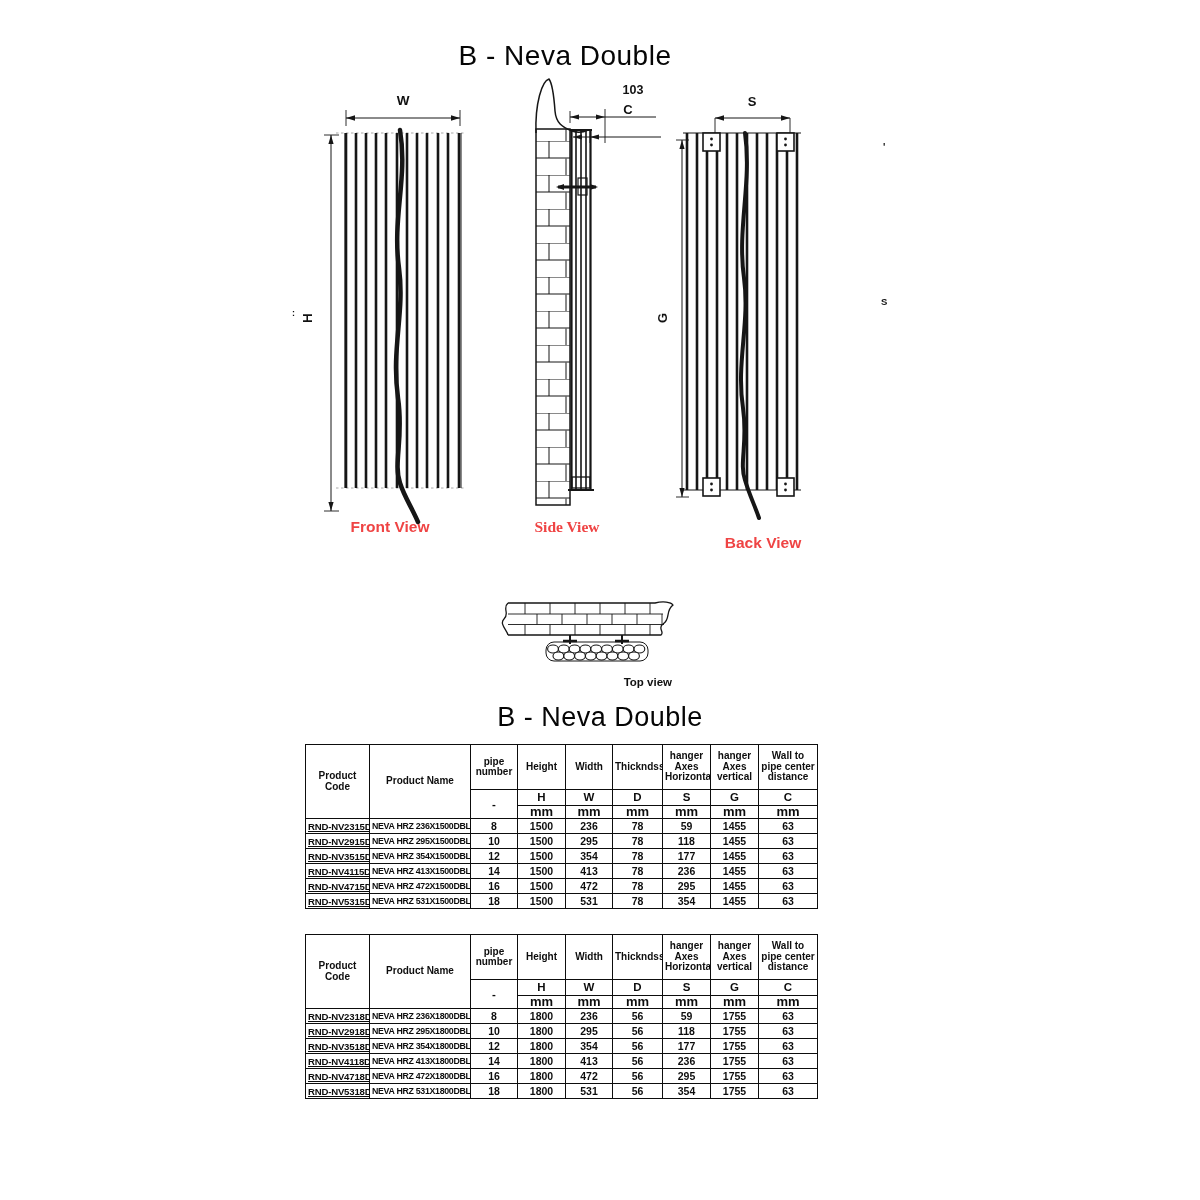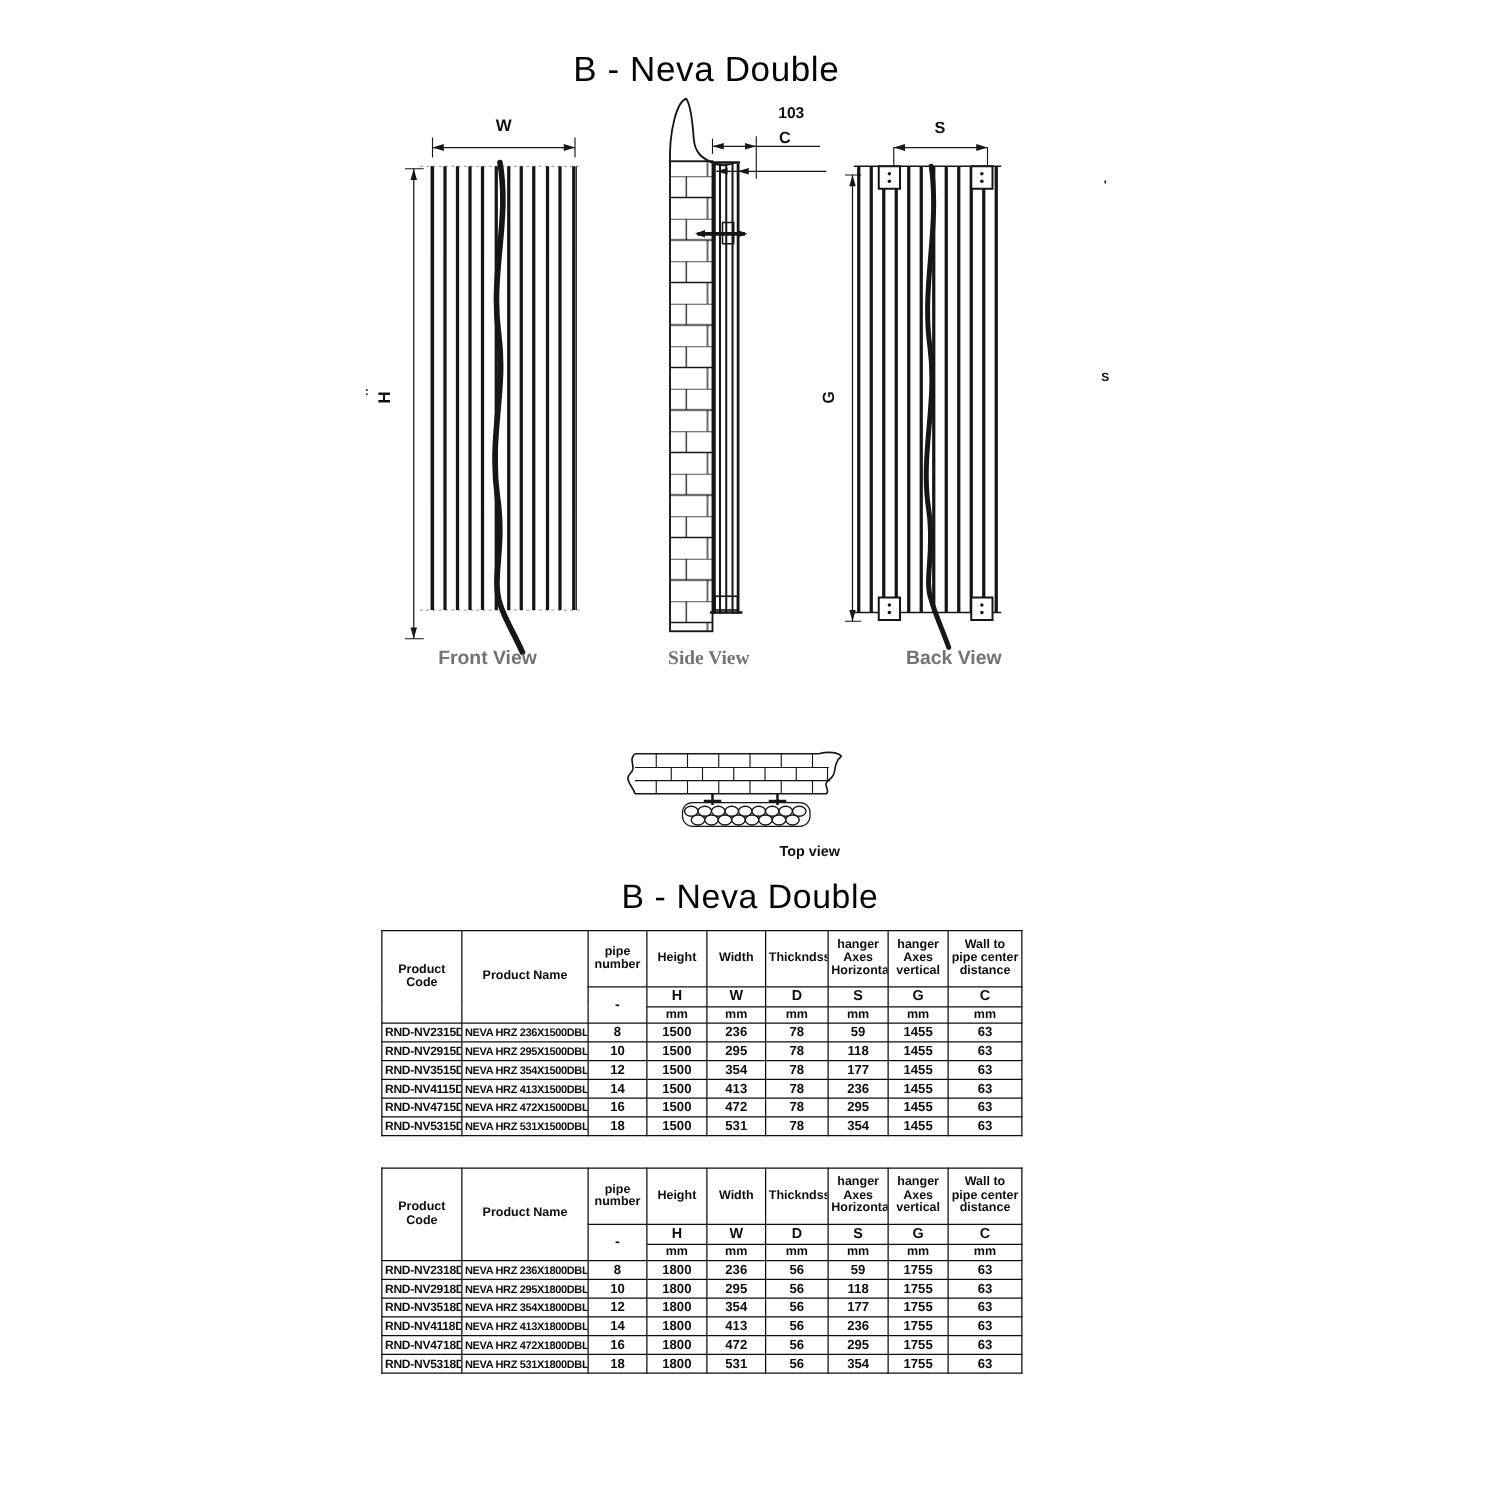--- a/index.html
+++ b/index.html
@@ -2,36 +2,36 @@
 <html><head>
 <meta charset="utf-8">
 <style>
   html,body{margin:0;padding:0;}
   body{
     width:1200px;height:1200px;background:#ffffff;position:relative;
     font-family:"Liberation Sans",sans-serif;color:#111;overflow:hidden;
   }
   .abs{position:absolute;}
   .big-title{font-weight:normal;text-align:center;font-size:28px;letter-spacing:0.5px;color:#050505;}
-  .view-label{font-weight:bold;text-align:center;font-size:15.5px;color:#737373;}
+  .view-label{font-weight:bold;text-align:center;font-size:15.5px;color:#ef4444;}
   .small-label{font-weight:bold;text-align:right;font-size:11.5px;color:#101010;}
   svg{display:block;}
   svg text{font-family:"Liberation Sans",sans-serif;font-weight:bold;fill:#111;}
   .ink{stroke:#161616;fill:none;}
   .spec-table{border-collapse:collapse;table-layout:fixed;width:512px;background:#fff;}
   .spec-table th,.spec-table td{
     border:1.5px solid #0d0d0d;padding:0 2px;font-weight:bold;color:#0d0d0d;
     overflow:hidden;white-space:nowrap;text-align:center;vertical-align:middle;
   }
   .spec-table th{font-size:10px;line-height:10.5px;white-space:normal;}
   .spec-table tr.head-row th{height:44px;}
   .spec-table tr.sub-row th{height:15px;font-size:11.5px;}
-  .spec-table tr.unit-row th{height:12px;font-size:10px;}
+  .spec-table tr.unit-row th{height:12px;font-size:13px;}
   .spec-table td{height:14px;}
-  .spec-table td.c-code{font-size:9.6px;text-align:left;letter-spacing:-0.2px;}
+  .spec-table td.c-code{font-size:9.6px;text-align:left;letter-spacing:-0.2px;text-decoration:underline;}
   .spec-table td.c-name{font-size:8.8px;text-align:left;letter-spacing:-0.3px;}
   .spec-table td.c-num{font-size:10.5px;}
 </style>
 </head>
 <body>
 
 <div class="abs big-title" style="left:265px;top:40px;width:600px;">B - Neva Double</div>
 
 <svg class="abs" style="left:288px;top:88px;" width="180" height="445" viewBox="0 0 180 445">
   <g>
@@ -137,21 +137,21 @@
     <polygon fill="#161616" points="27,52 24.4,61 29.6,61"></polygon>
     <polygon fill="#161616" points="27,409 24.4,400 29.6,400"></polygon>
     <text x="12" y="230" font-size="13" text-anchor="middle" transform="rotate(-90 12 230)">G</text>
   </g>
   <text x="228" y="63" font-size="10" fill="#333">'</text>
   <text x="226" y="217" font-size="9.5" fill="#222">S</text>
 </svg>
 
 <div class="abs view-label" style="left:320px;top:518px;width:140px;">Front View</div>
 <div class="abs view-label" style="left:497px;top:518px;width:140px;font-family:Liberation Serif, serif;">Side View</div>
-<div class="abs view-label" style="left:693px;top:518px;width:140px;">Back View</div>
+<div class="abs view-label" style="left:693px;top:534px;width:140px;">Back View</div>
 
 <svg class="abs" style="left:495px;top:592px;" width="215" height="108" viewBox="0 0 215 108">
   <g>
     <path class="ink" stroke-width="1.3" d="M13,11 H160 C168,9 176,10 178,13 C170,19 176,27 168,32 C162,36 170,40 166,43 H13 M13,11 C7,16 15,22 9,27 C4,32 12,38 13,43"></path>
     <path class="ink" stroke-width="0.9" d="M13,22 H168 M13,32.5 H169"></path>
     <path class="ink" stroke-width="0.9" d="M30,11 V22 M55,11 V22 M80,11 V22 M105,11 V22 M130,11 V22 M155,11 V22 M42,22 V32.5 M67,22 V32.5 M92,22 V32.5 M117,22 V32.5 M142,22 V32.5 M167,22 V32.5 M30,32.5 V43 M55,32.5 V43 M80,32.5 V43 M105,32.5 V43 M130,32.5 V43 M155,32.5 V43"></path>
   </g>
   <g>
     <path class="ink" stroke-width="2" d="M75,43 V52 M127,43 V52"></path>
     <path class="ink" stroke-width="2.6" d="M68,49 H82 M120,49 H134"></path>

